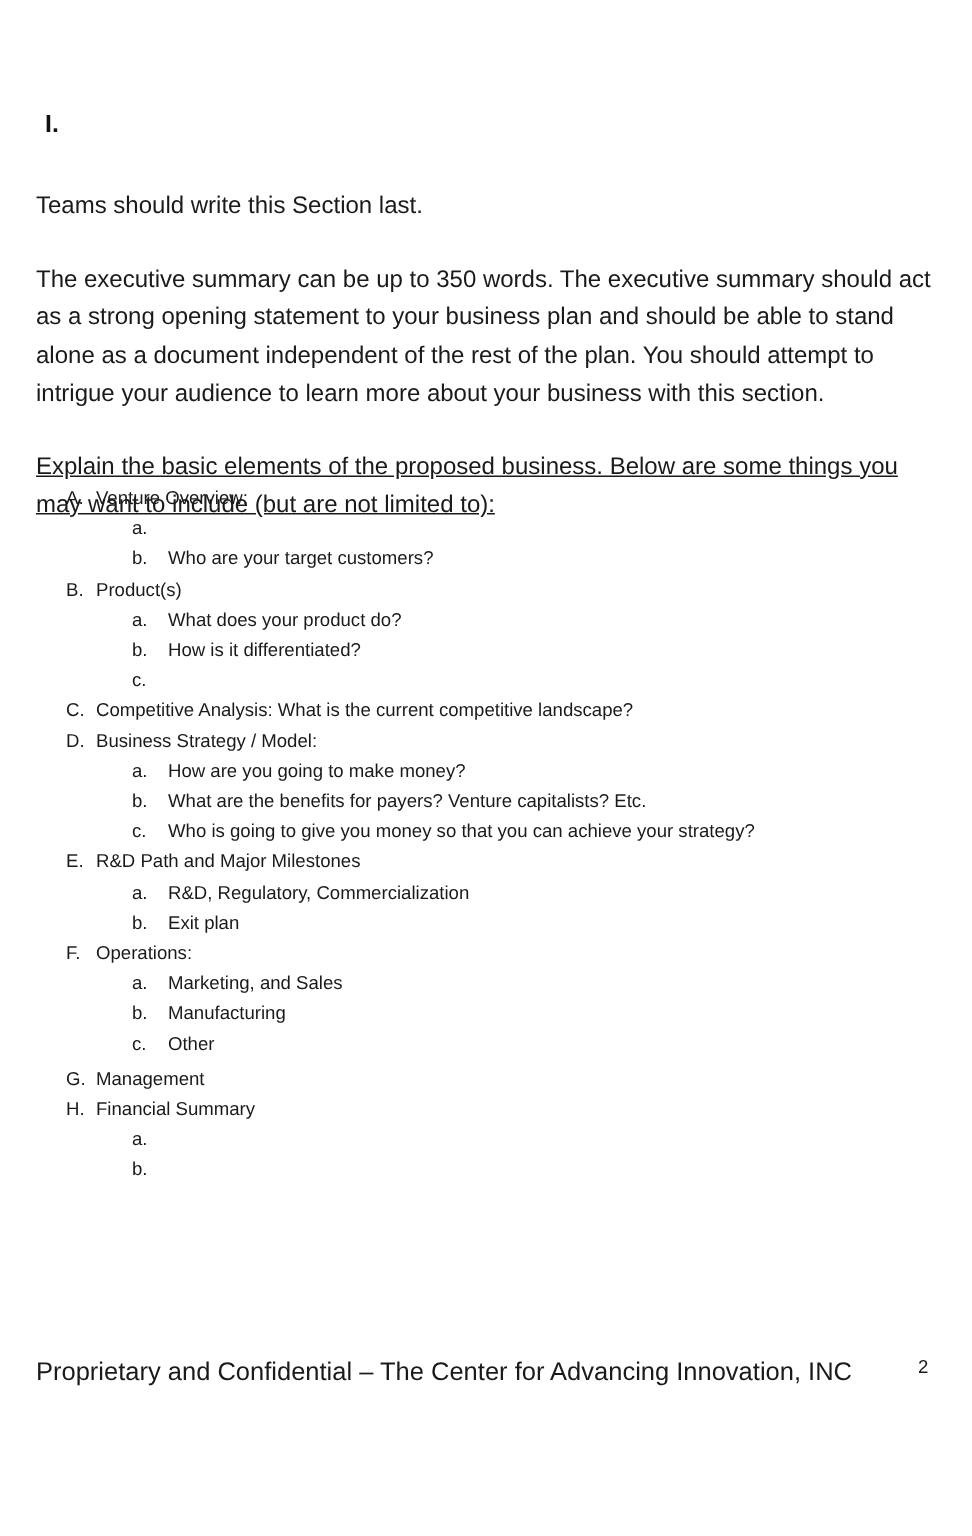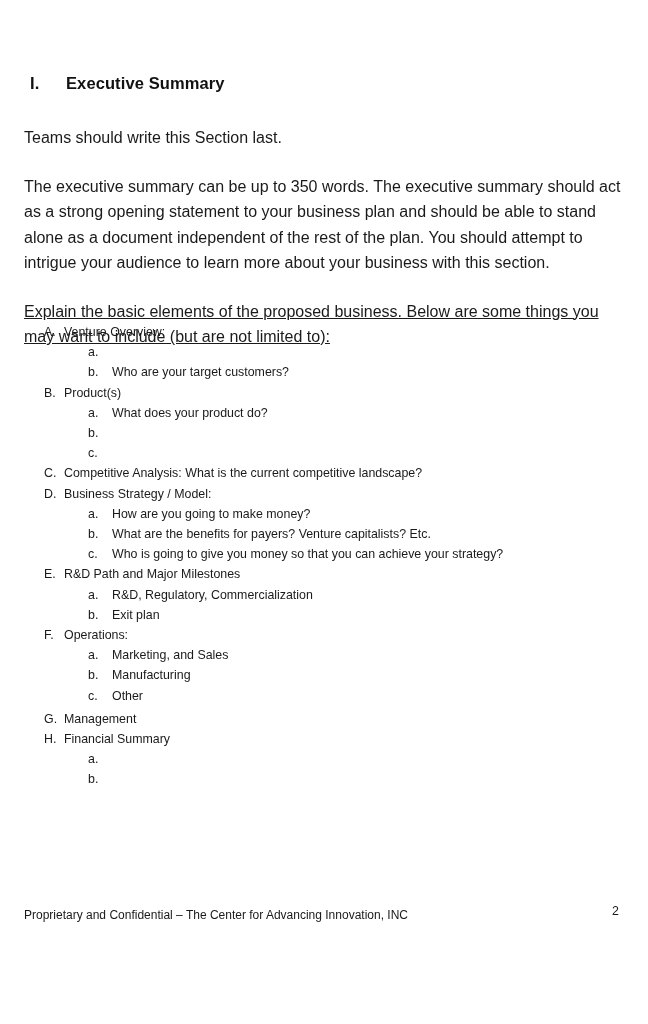--- a/index.html
+++ b/index.html
@@ -94,42 +94,41 @@
   }
   .gap-before {
     margin-top: 3px;
   }
 
   
   .footer-note {
     position: absolute;
     left: 24px;
     top: 906px;
-    font-size: 12px;
+    font-size: 17px;
     line-height: 18px;
     color: #1a1a1a;
     white-space: nowrap;
   }
   .page-number {
     position: absolute;
     left: 612px;
     top: 902px;
     font-size: 12.4px;
     line-height: 18px;
     color: #1a1a1a;
   }
 </style>
 </head>
 <body>
 
 <div class="page">
 
   <div class="section-heading">
     <span class="numeral">I.</span>
-    <span class="heading-text">Executive Summary</span>
   </div>
 
   <div class="body-block">
     <p class="para">Teams should write this Section last.</p>
     <p class="para">The executive summary can be up to 350 words.  The executive summary should act as a strong opening statement to your business plan and should be able to stand alone as a document independent of the rest of the plan.  You should attempt to intrigue your audience to learn more about your business with this section.</p>
     <p class="para">Explain the basic elements of the proposed business.  Below are some things you may want to include (but are not limited to):</p>
   </div>
 
   <div class="outline" id="outline-list">
       <div class="lvl1">
@@ -146,20 +145,21 @@
       <div class="lvl1">
         <span class="marker">B.</span>
         <span class="item-text">Product(s)</span>
       </div>
       <div class="lvl2">
         <span class="marker">a.</span>
         <span class="item-text">What does your product do?</span>
       </div>
       <div class="lvl2">
         <span class="marker">b.</span>
+        <span class="item-text">How is it differentiated?</span>
       </div>
       <div class="lvl2">
         <span class="marker">c.</span>
       </div>
       <div class="lvl1">
         <span class="marker">C.</span>
         <span class="item-text">Competitive Analysis: What is the current competitive landscape?</span>
       </div>
       <div class="lvl1">
         <span class="marker">D.</span>

